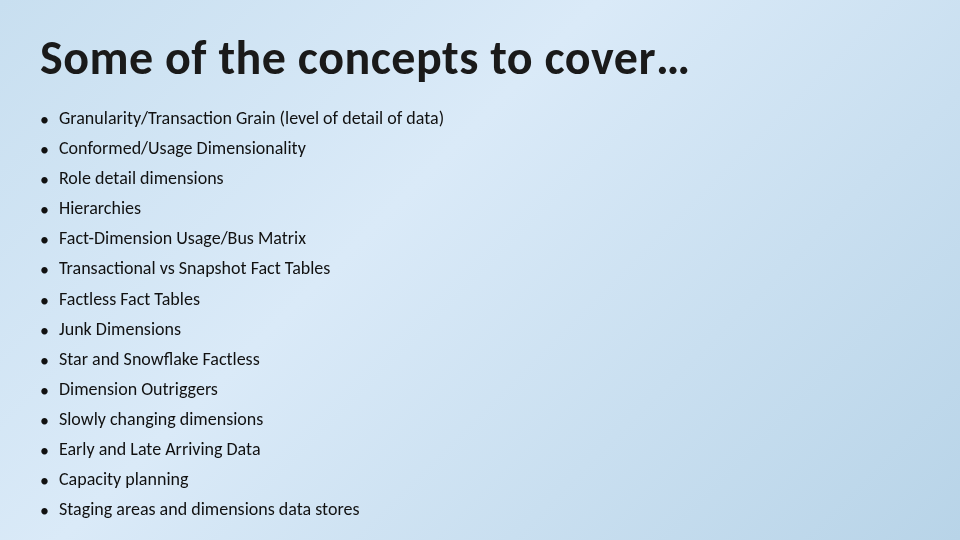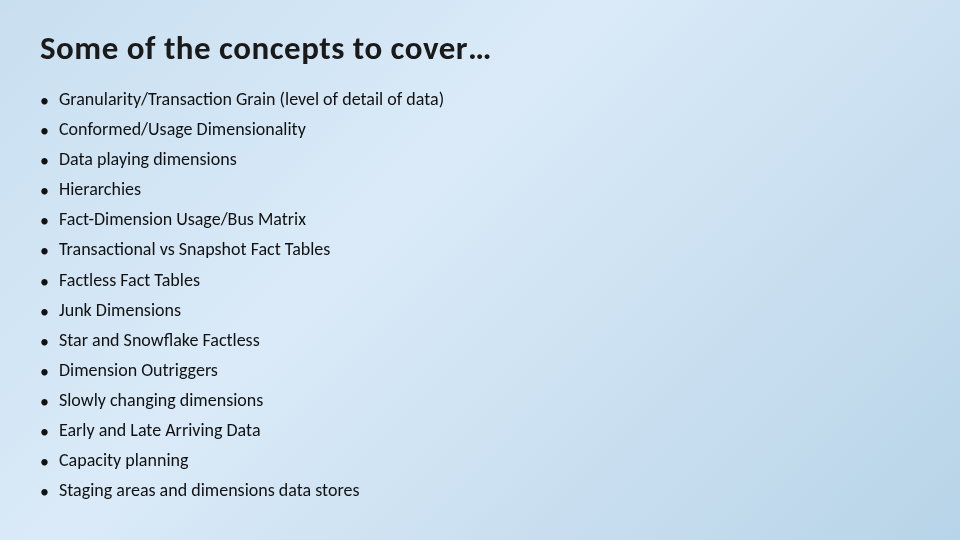--- a/index.html
+++ b/index.html
@@ -18,21 +18,21 @@
 
     .slide {
       width: 960px;
       height: 540px;
       padding: 28px 40px 28px 40px;
       display: flex;
       flex-direction: column;
     }
 
     .title {
-      font-size: 33px;
+      font-size: 48px;
       font-weight: bold;
       color: #1a1a1a;
       margin-bottom: 18px;
       letter-spacing: 0.5px;
       font-family: 'Calibri', 'Segoe UI', Arial, sans-serif;
     }
 
     .bullet-list {
       list-style: none;
       display: flex;
@@ -70,21 +70,21 @@
       <li class="bullet-item">
         <span class="bullet-dot">•</span>
         <span class="bullet-text">Granularity/Transaction Grain  (level of detail of data)</span>
       </li>
       <li class="bullet-item">
         <span class="bullet-dot">•</span>
         <span class="bullet-text">Conformed/Usage Dimensionality</span>
       </li>
       <li class="bullet-item">
         <span class="bullet-dot">•</span>
-        <span class="bullet-text">Data playing dimensions</span>
+        <span class="bullet-text">Role detail dimensions</span>
       </li>
       <li class="bullet-item">
         <span class="bullet-dot">•</span>
         <span class="bullet-text">Hierarchies</span>
       </li>
       <li class="bullet-item">
         <span class="bullet-dot">•</span>
         <span class="bullet-text">Fact-Dimension Usage/Bus Matrix</span>
       </li>
       <li class="bullet-item">

